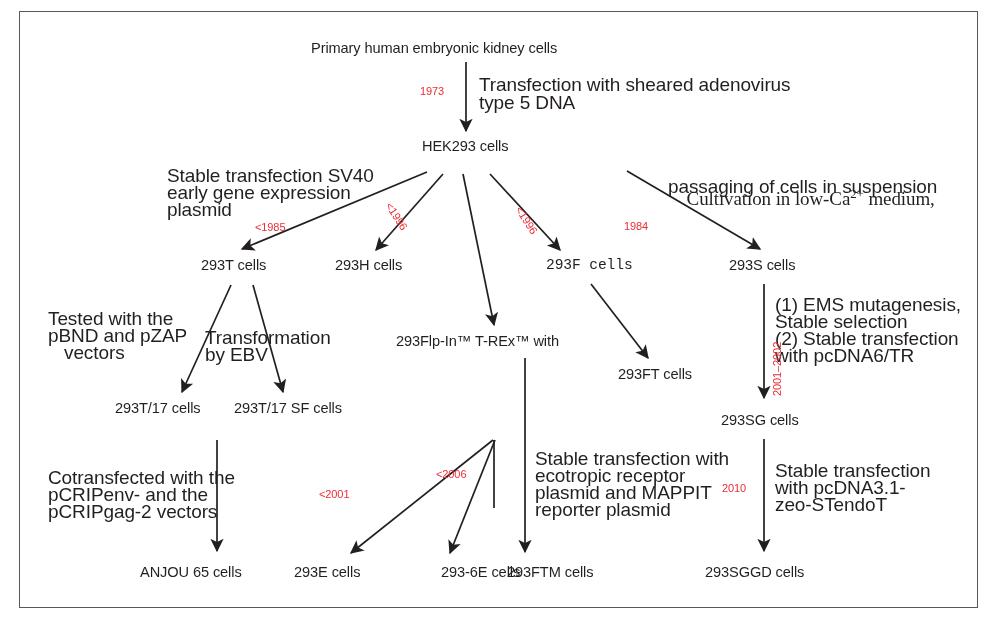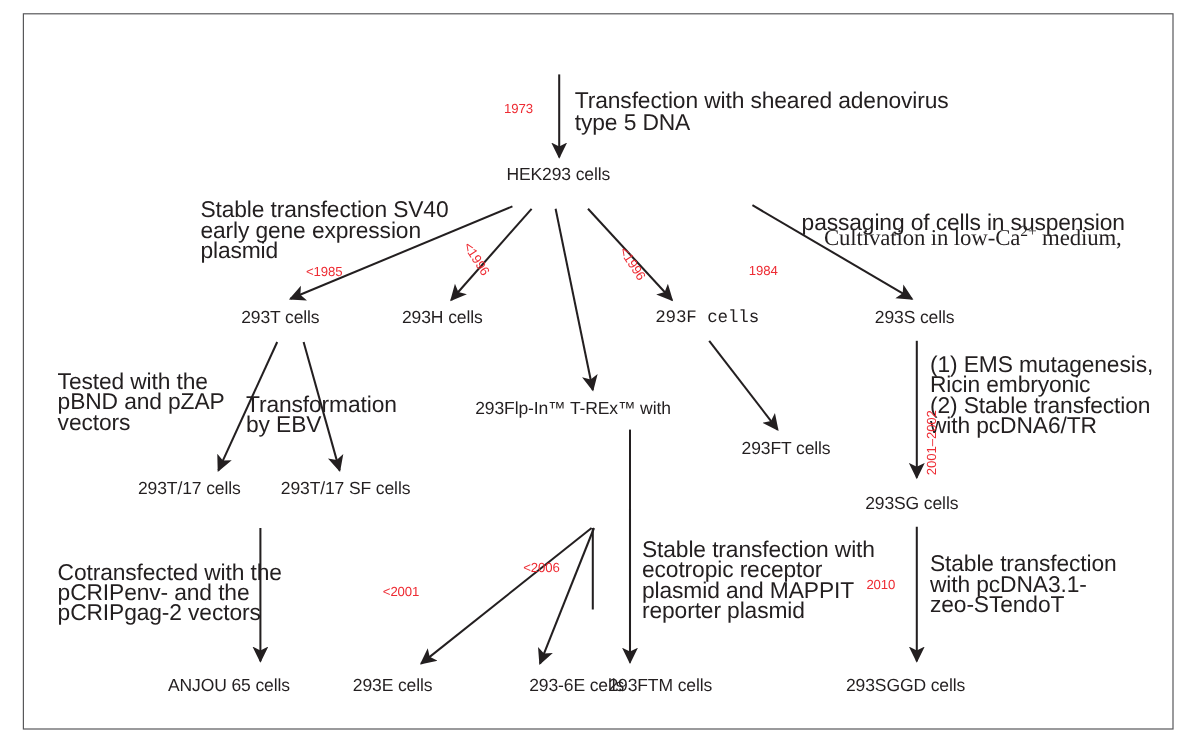--- a/index.html
+++ b/index.html
@@ -89,20 +89,21 @@
       <line x1="494" y1="440" x2="494" y2="508" marker-end="none"></line>
 
       <line x1="525" y1="358" x2="525" y2="552"></line>
 
       <line x1="764" y1="284" x2="764" y2="398"></line>
 
       <line x1="764" y1="439" x2="764" y2="551"></line>
     </g>
   </svg>
 
+  <div class="node" style="left:311px; top:40px;">Primary human embryonic kidney cells</div>
 
   <div class="node" style="left:422px; top:138px;">HEK293 cells</div>
 
   <div class="node" style="left:201px; top:257px;">293T cells</div>
 
   <div class="node" style="left:335px; top:257px;">293H cells</div>
 
   <div class="node" style="left:546px; top:257px;font-family:Liberation Mono, monospace;">293F cells</div>
 
   <div class="node" style="left:729px; top:257px;">293S cells</div>
@@ -134,36 +135,36 @@
   <div class="annot" style="left:167px; top:184px;">early gene expression</div>
   <div class="annot" style="left:167px; top:201px;">plasmid</div>
 
   <div class="annot" style="left:668px; top:172px;font-family:Liberation Serif, serif;">
     <span>Cultivation in low-Ca</span><sup>2+</sup><span> medium,</span>
   </div>
   <div class="annot" style="left:668px; top:178px;">passaging of cells in suspension</div>
 
   <div class="annot" style="left:48px; top:310px;">Tested with the</div>
   <div class="annot" style="left:48px; top:327px;">pBND and pZAP</div>
-  <div class="annot" style="left:48px; top:344px;">vectors</div>
+  <div class="annot" style="left:64px; top:344px;">vectors</div>
 
   <div class="annot" style="left:205px; top:329px;">Transformation</div>
   <div class="annot" style="left:205px; top:346px;">by EBV</div>
 
   <div class="annot" style="left:48px; top:469px;">Cotransfected with the</div>
   <div class="annot" style="left:48px; top:486px;">pCRIPenv- and the</div>
   <div class="annot" style="left:48px; top:503px;">pCRIPgag-2 vectors</div>
 
   <div class="annot" style="left:535px; top:450px;">Stable transfection with</div>
   <div class="annot" style="left:535px; top:467px;">ecotropic receptor</div>
   <div class="annot" style="left:535px; top:484px;">plasmid and MAPPIT</div>
   <div class="annot" style="left:535px; top:501px;">reporter plasmid</div>
 
   <div class="annot" style="left:775px; top:296px;">(1) EMS mutagenesis,</div>
-  <div class="annot" style="left:775px; top:313px;">Ricin embryonic</div>
+  <div class="annot" style="left:775px; top:313px;">Stable selection</div>
   <div class="annot" style="left:775px; top:330px;">(2) Stable transfection</div>
   <div class="annot" style="left:775px; top:347px;">with pcDNA6/TR</div>
 
   <div class="annot" style="left:775px; top:462px;">Stable transfection</div>
   <div class="annot" style="left:775px; top:479px;">with pcDNA3.1-</div>
   <div class="annot" style="left:775px; top:496px;">zeo-STendoT</div>
 
   <div class="year" style="left:420px; top:83px;">1973</div>
 
   <div class="year" style="left:255px; top:219px;">&lt;1985</div>

